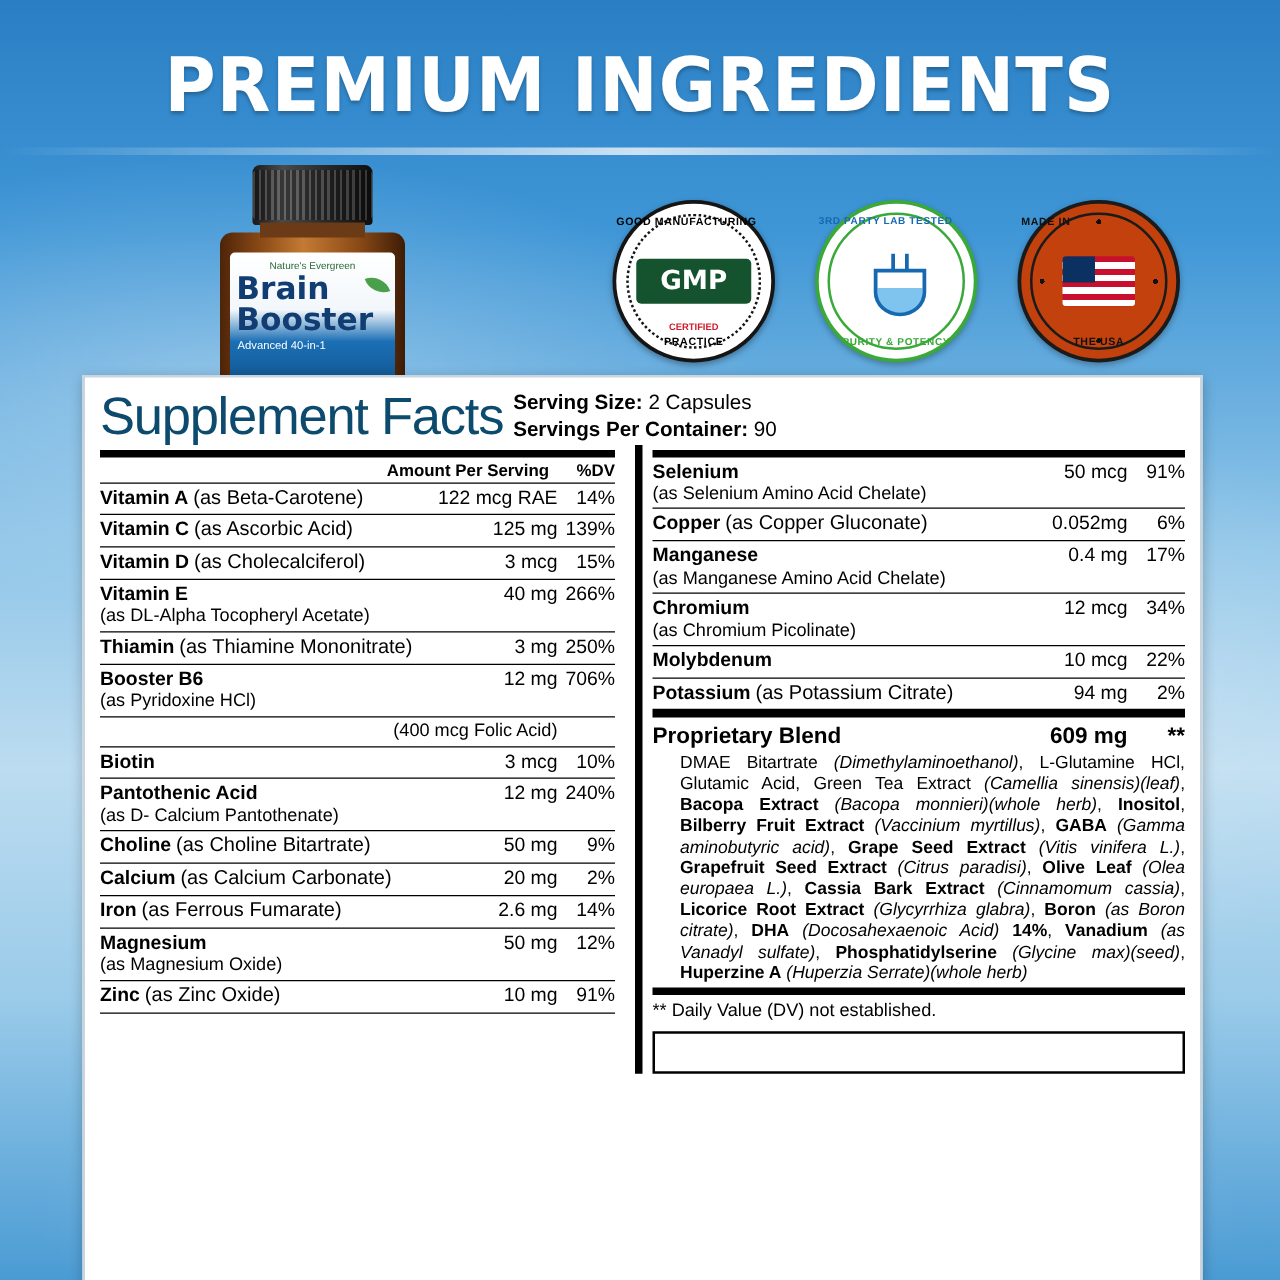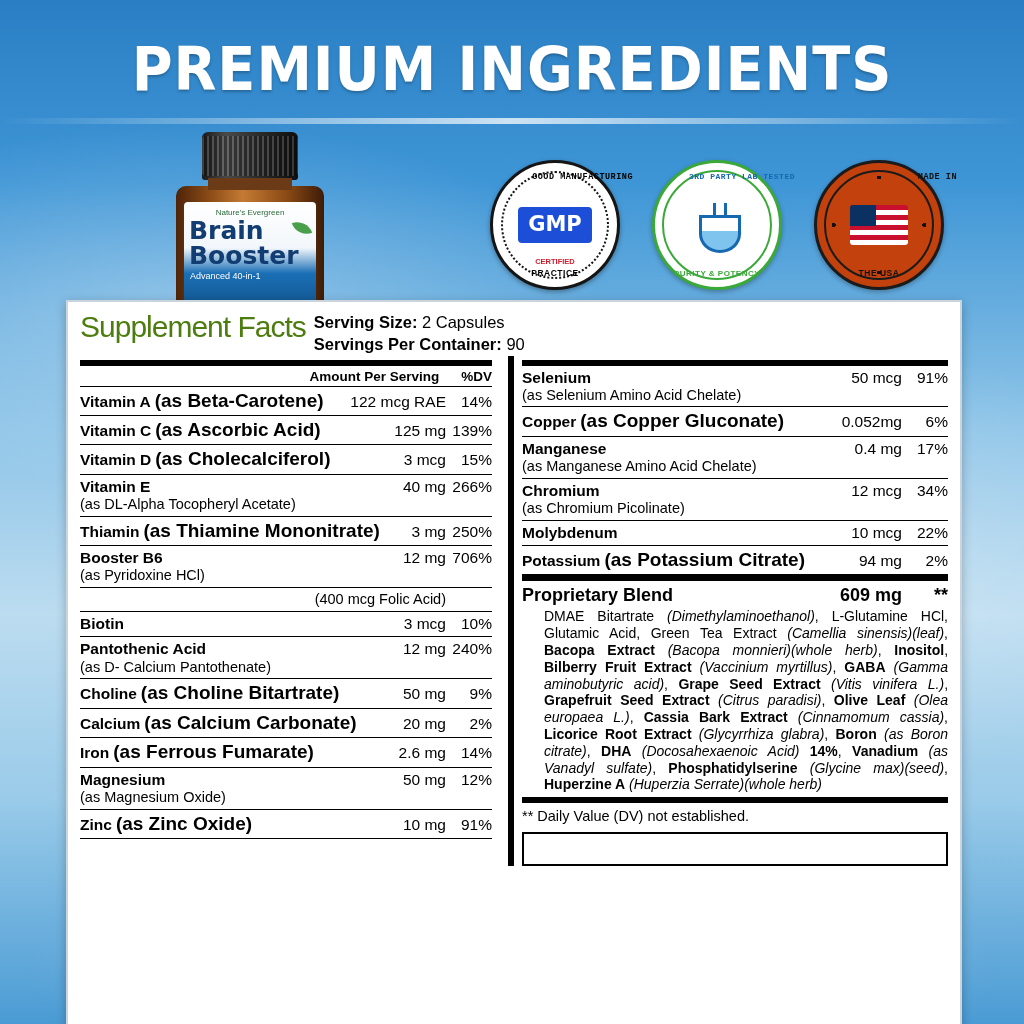--- a/index.html
+++ b/index.html
@@ -42,23 +42,23 @@
   .brandsub{font-size:9px;color:#ffffff;margin:4px 0 0 6px;}
   .leaf{position:absolute;right:6px;top:18px;width:16px;height:16px;background:#4aa04a;border-radius:0 100% 0 100%;transform:rotate(-20deg);}
 
   
   .badges{position:absolute;top:160px;left:480px;width:520px;height:126px;}
   .badge{position:absolute;width:124px;height:124px;border-radius:50%;}
   .gmp{left:10px;top:0;background:#ffffff;border:3px solid #151515;
        box-shadow:0 2px 5px rgba(0,0,0,.35);}
   .gmp .inner{position:absolute;inset:8px;border-radius:50%;border:2px dotted #151515;}
   .gmp .redbox{position:absolute;left:50%;top:50%;transform:translate(-50%,-50%);
-       width:74px;height:36px;background:#1d4ed8;border-radius:4px;color:#fff;
+       width:92px;height:36px;background:#14532d;border-radius:4px;color:#fff;
        font-family:"DejaVu Sans",sans-serif;font-weight:bold;font-size:21px;text-align:center;line-height:34px;}
-  .arc-top{position:absolute;top:9px;left:16px;width:100%;text-align:right;font-size:8.5px;font-weight:bold;letter-spacing:.5px;font-family:Liberation Mono, monospace;}
+  .arc-top{position:absolute;top:9px;left:0;width:100%;text-align:left;font-size:8.5px;font-weight:bold;letter-spacing:.5px;}
   .arc-bot{position:absolute;bottom:9px;left:0;width:100%;text-align:center;font-size:8.5px;font-weight:bold;letter-spacing:.5px;}
   .gmp .certified{position:absolute;left:0;width:100%;top:94px;text-align:center;font-size:7.5px;font-weight:bold;color:#cf1b2b;}
   .lab{left:172px;top:0;background:#ffffff;border:3px solid #3aa93a;box-shadow:0 2px 5px rgba(0,0,0,.3);}
   .lab .inner{position:absolute;inset:7px;border-radius:50%;border:2px solid #3aa93a;}
   .lab .flask{position:absolute;left:50%;top:50%;transform:translate(-50%,-50%);width:40px;height:44px;}
   .lab .flask .stem{position:absolute;left:16px;top:0;width:8px;height:14px;border-left:3px solid #1668b0;border-right:3px solid #1668b0;}
   .lab .flask .bowl{position:absolute;left:2px;top:12px;width:36px;height:32px;border:3px solid #1668b0;border-radius:0 0 50% 50%;background:linear-gradient(180deg,rgba(255,255,255,0) 40%,#7fc4ef 40%);}
   .lab .arc-top{color:#1668b0;font-size:8px;}
   .lab .arc-bot{color:#3aa93a;font-size:8px;}
   .usa{left:334px;top:0;background:#c2410c;border:3px solid #1b1b1b;box-shadow:0 2px 5px rgba(0,0,0,.3);}
@@ -71,37 +71,37 @@
      background:
        radial-gradient(circle 2px at 50% 6%,#111 99%,transparent 100%),
        radial-gradient(circle 2px at 50% 94%,#111 99%,transparent 100%),
        radial-gradient(circle 2px at 8% 50%,#111 99%,transparent 100%),
        radial-gradient(circle 2px at 92% 50%,#111 99%,transparent 100%);}
 
   
   .panel{position:absolute;left:66px;top:300px;width:892px;height:724px;background:#ffffff;
     border:2px solid #c9d4dc;box-shadow:0 3px 10px rgba(0,0,0,.25);}
   .panel-inner{position:absolute;left:12px;top:10px;right:12px;bottom:6px;}
-  .sf-title{font-family:"Liberation Sans",sans-serif;font-size:30px;font-weight:normal;color:#4d7c0f;
+  .sf-title{font-family:"Liberation Sans",sans-serif;font-size:42px;font-weight:normal;color:#0c4a6e;
     letter-spacing:-1px;line-height:1;display:inline-block;}
   .serving{display:inline-block;vertical-align:top;margin-left:8px;}
   .serving div{font-size:16.5px;color:#000;line-height:1.32;}
   .serving b{font-weight:bold;}
   .hdr-rule{border-bottom:6px solid #000;margin-top:4px;}
   .cols{display:flex;margin-top:0;}
   .colL{width:420px;padding-right:8px;box-sizing:border-box;}
   .vdiv{width:6px;background:#000;margin:0 8px;}
   .colR{flex:1;box-sizing:border-box;}
   .sub-head{display:flex;justify-content:flex-end;font-size:13.5px;font-weight:bold;padding:3px 0 2px;}
   .sub-head .amt{margin-right:22px;}
   .rule{border-bottom:1.5px solid #000;}
   .row{padding:3px 0 3px;border-bottom:1.5px solid #000;font-size:15.5px;color:#000;line-height:1.18;}
   .row .line1{display:flex;align-items:baseline;}
   .nm{font-weight:bold;white-space:nowrap;}
-  .form{font-weight:bold;font-size:19px;margin-left:4px;}
+  .form{font-weight:normal;font-size:16px;margin-left:4px;}
   .spacer{flex:1;}
   .amt{white-space:nowrap;text-align:right;}
   .dv{white-space:nowrap;width:46px;text-align:right;}
   .sub{font-size:14.5px;line-height:1.15;}
   .sub-right{text-align:right;font-size:14.5px;padding-right:46px;}
   .thick{border-bottom:6px solid #000;}
   .blend-hdr{display:flex;align-items:baseline;font-size:18px;font-weight:bold;padding:4px 0 2px;}
   .blend-body{font-size:14px;line-height:1.2;padding:0 0 4px 22px;text-align:justify;}
   .blend-body b{font-weight:bold;}
   .blend-body i{font-style:italic;}

